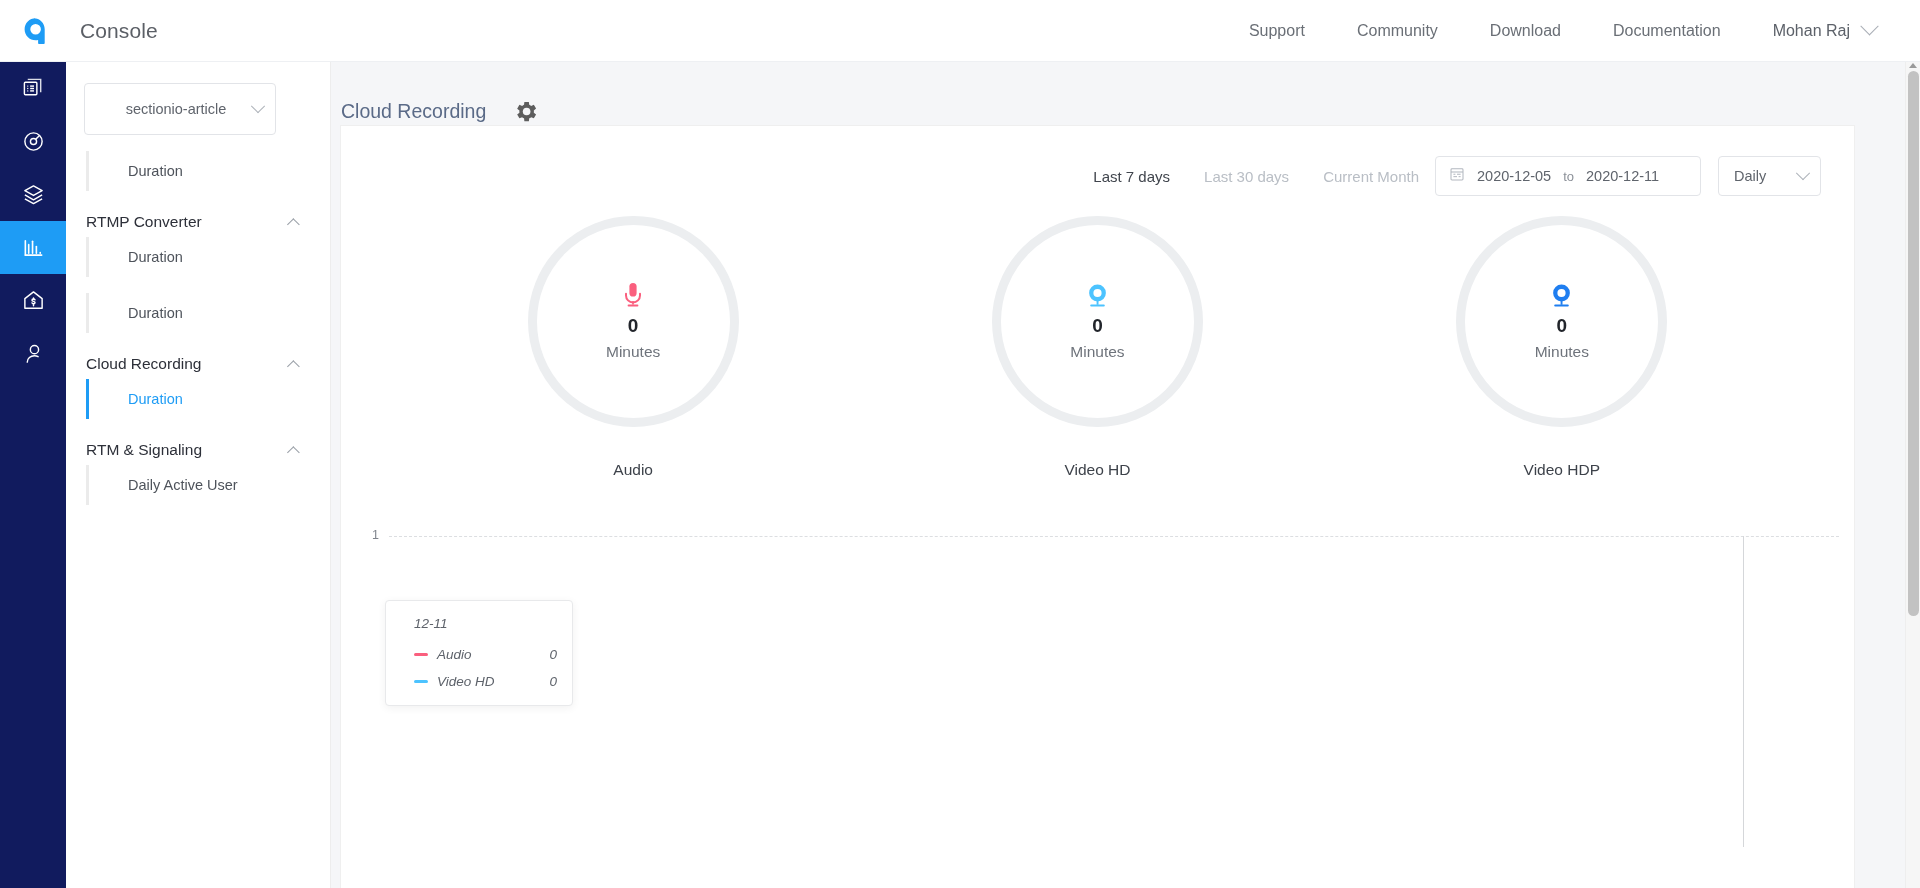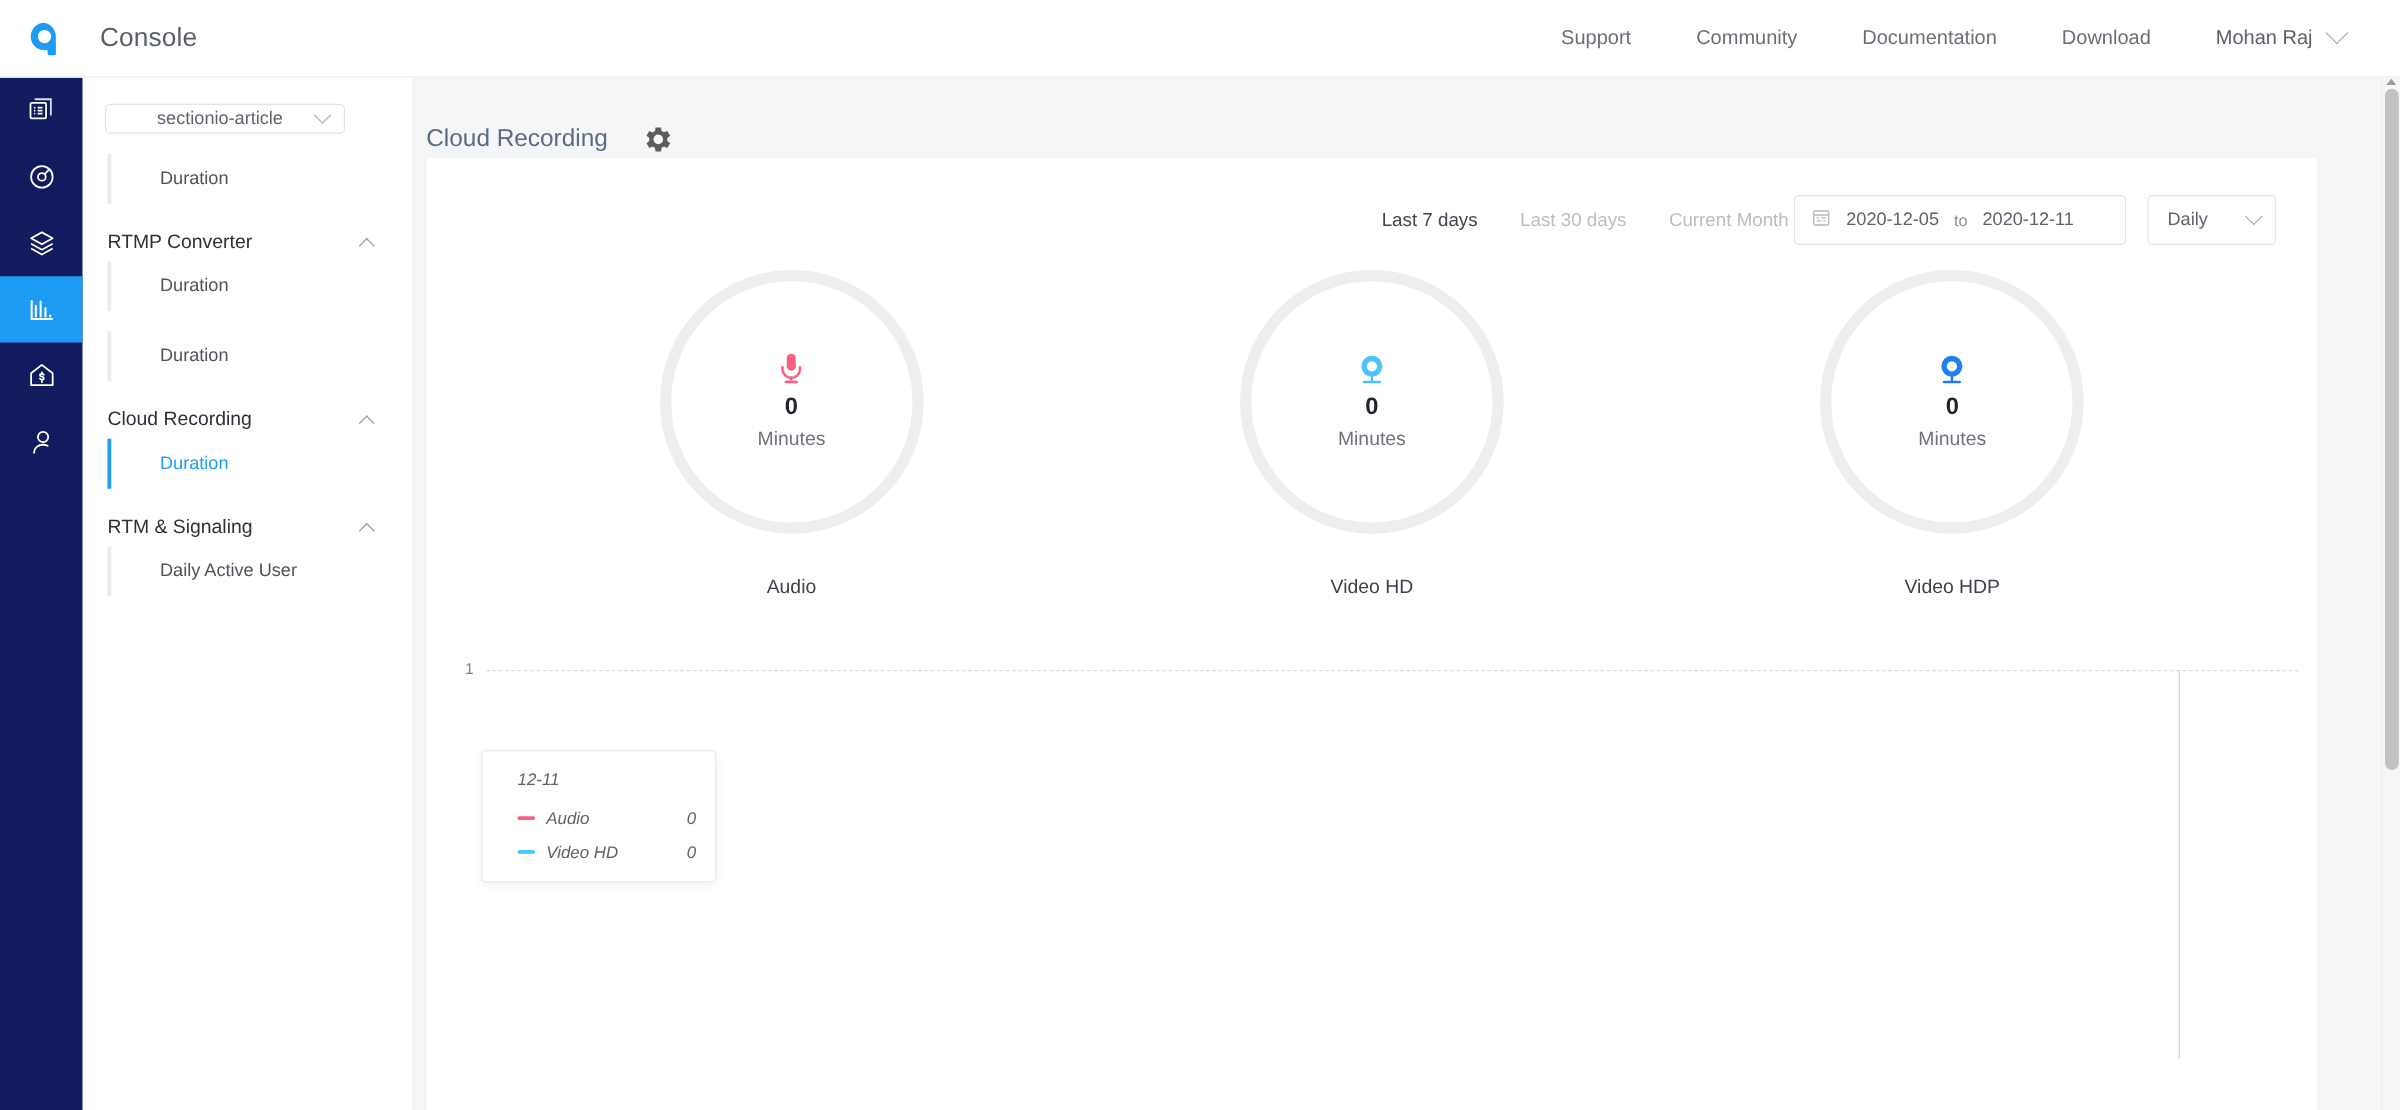--- a/index.html
+++ b/index.html
@@ -69,21 +69,21 @@
   #menu {
     position: absolute; top: 62px; left: 66px;
     width: 265px; height: 826px;
     background: #ffffff;
     border-right: 1px solid #ededed;
     z-index: 20;
     overflow: hidden;
   }
   #project-select {
     margin: 21px 18px 0 18px;
-    height: 24px; width: 192px;
+    height: 52px; width: 192px;
     border: 1px solid #e2e4e8; border-radius: 4px;
     display: flex; align-items: center; justify-content: space-between;
     padding: 0 12px 0 14px;
     cursor: pointer; background: #fff;
   }
   #project-select .pname { font-size: 14.5px; color: #5f646c; flex: 1; text-align: center; }
   .chev-sm {
     width: 10px; height: 10px;
     border-right: 1.5px solid #aeb3ba;
     border-bottom: 1.5px solid #aeb3ba;
@@ -135,21 +135,21 @@
 
   
   #filters {
     display: flex; align-items: center; justify-content: flex-end;
     padding: 26px 33px 0 0; height: 74px;
   }
   .range-link {
     font-size: 15px; color: #b9bec5; margin-right: 34px; cursor: pointer;
   }
   .range-link.sel { color: #40454d; }
-  .range-link:last-of-type { margin-right: 4px; }
+  .range-link:last-of-type { margin-right: 16px; }
   #date-box {
     width: 266px; height: 40px;
     border: 1px solid #e2e4e8; border-radius: 4px;
     display: flex; align-items: center; gap: 12px;
     padding: 12px 13px; background: #fff; cursor: pointer;
   }
   .dt { font-size: 14.5px; color: #5f646c; }
   .dt.small { font-size: 13px; color: #8b9098; }
   #granularity {
     margin-left: 17px;
@@ -247,22 +247,22 @@
       <svg width="30" height="30" viewBox="0 0 30 30">
         <path d="M14.6 2.2c-6.1 0-11 4.9-11 11 0 6.1 4.9 11 11 11 .9 0 1.7-.1 2.5-.3v3.1c0 .6.5 1.1 1.1 1.1h4.4c.6 0 1.1-.5 1.1-1.1V13.2c0-6.1-4.9-11-11-11H14.6zm0 16.3a5.3 5.3 0 1 1 0-10.6 5.3 5.3 0 0 1 0 10.6z" fill="#1e9cf5"></path>
       </svg>
     </div>
     <div class="brand-title">Console</div>
   </div>
 
   <div id="topnav">
     <div class="topnav-item">Support</div>
     <div class="topnav-item">Community</div>
+    <div class="topnav-item">Download</div>
     <div class="topnav-item">Documentation</div>
-    <div class="topnav-item">Download</div>
     <div id="user-menu">
       <span class="uname">Mohan Raj</span>
       <span class="chev"></span>
     </div>
   </div>
 </div>
 
 <div id="rail">
   <div class="rail-item">
     <span>

